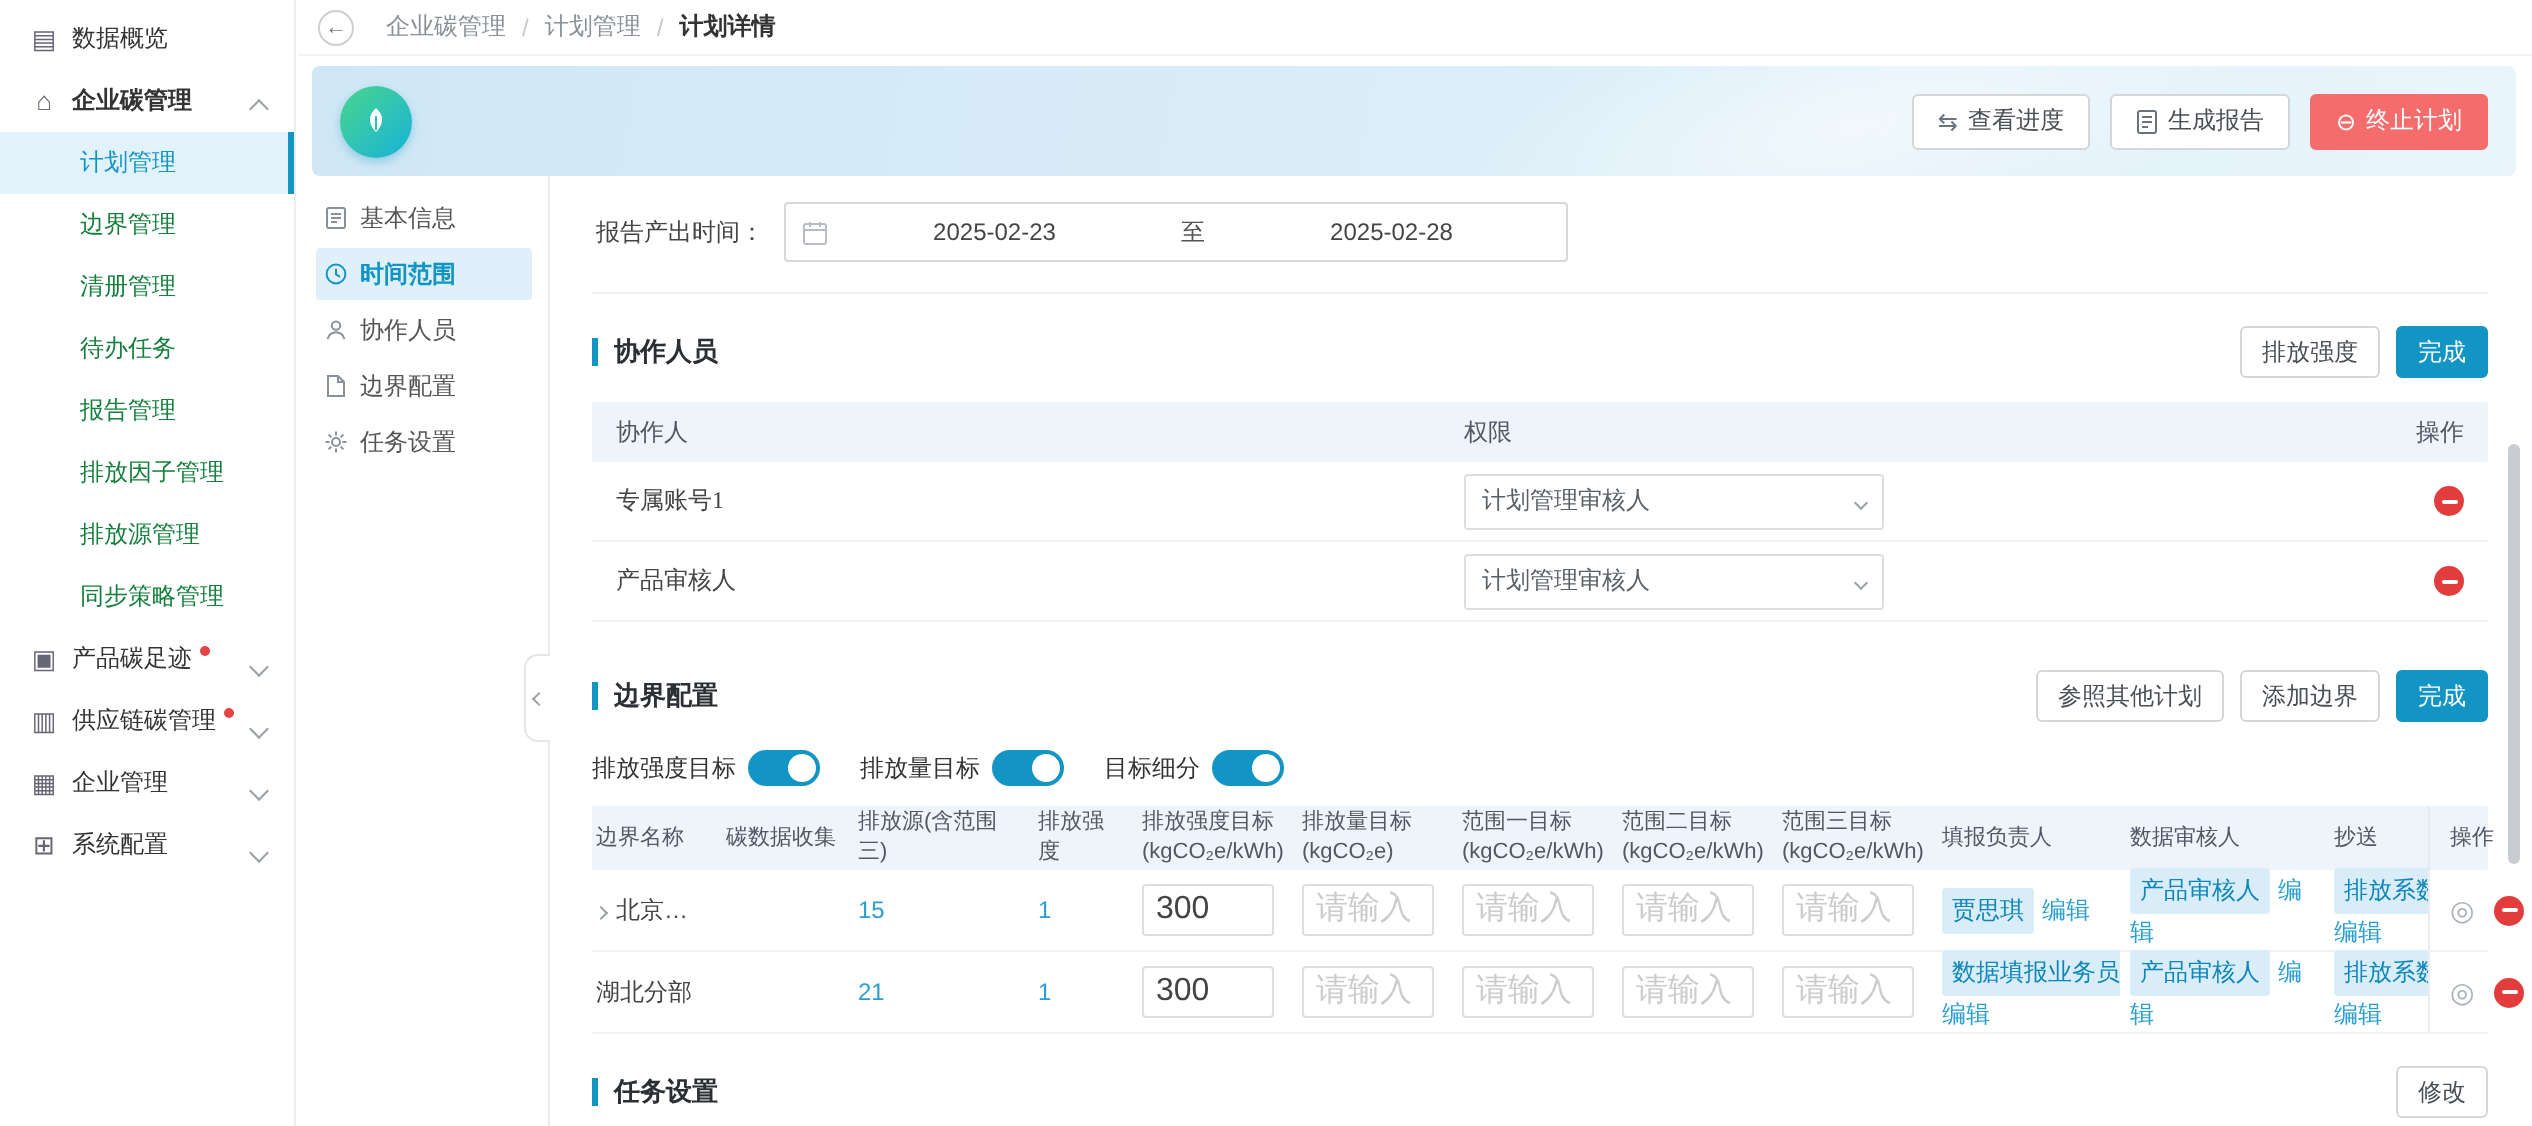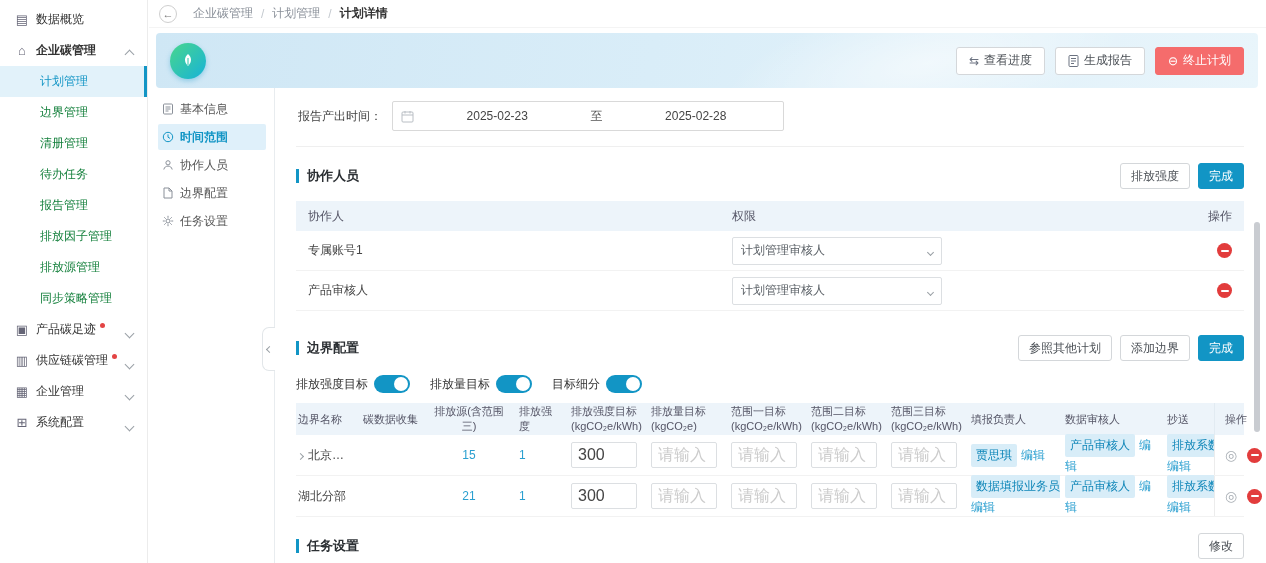--- a/index.html
+++ b/index.html
@@ -81,21 +81,21 @@
   .date-sep { width:40px; text-align:center; color:#555; }
 
   .hdiv { height:1px; background:#efefef; margin:14px 0 0 0; }
 
   .sec-head { display:flex; align-items:center; margin-top:16px; }
   .sec-title { font-size:13px; font-weight:bold; color:#2b2f33; border-left:3px solid #1295c5; padding-left:8px; line-height:14px; }
   .sec-actions { margin-left:auto; display:flex; gap:8px; }
 
   
   .c-head { display:flex; align-items:center; height:30px; background:#edf4fa; margin-top:12px; padding:0 12px; color:#556; }
-  .c-row { display:flex; align-items:center; height:40px; border-bottom:1px solid #f2f2f2; padding:0 12px; color:#444; }
+  .c-row { display:flex; align-items:center; height:40px; border-bottom:1px solid #f2f2f2; padding:0 12px; color:#444;font-family:Liberation Serif, serif; }
   .c-name { width:424px; }
   .c-perm { flex:1; }
   .c-op { width:50px; display:flex; justify-content:flex-end; }
   .select { width:210px; height:28px; border:1px solid #dcdfe2; border-radius:2px; display:flex; align-items:center; padding:0 8px; color:#5a6066; cursor:pointer; background:#fff; }
   .select .chev-box { margin-left:auto; }
   .minus-icon { width:15px; height:15px; border-radius:50%; background:#e23c3c; position:relative; cursor:pointer; display:inline-block; }
   .minus-icon::after { content:""; position:absolute; left:3.5px; top:6.5px; width:8px; height:2px; background:#fff; border-radius:1px; }
 
   
   .toggles { display:flex; align-items:center; gap:20px; margin-top:14px; }
@@ -104,21 +104,21 @@
   .toggle::after { content:""; position:absolute; right:2px; top:2px; width:14px; height:14px; border-radius:50%; background:#fff; }
   .toggle.mini { width:32px; height:16px; }
   .toggle.mini::after { width:12px; height:12px; }
 
   
   .b-table { margin-top:10px; }
   .b-head { display:flex; align-items:center; background:#edf4fa; height:32px; color:#556; }
   .b-row { display:flex; align-items:center; height:41px; border-bottom:1px solid #f2f2f2; color:#444; }
   .bc { padding:0 5px; overflow:hidden; flex-shrink:1; }
   .bc .unit { display:block; }
-  .b1{width:62px; flex:0 0 62px; padding-left:2px;} .b2{width:66px; flex:0 0 66px;} .b3{width:90px; flex:0 0 90px;text-align:center;}
+  .b1{width:62px; flex:0 0 62px; padding-left:2px;} .b2{width:66px; flex:0 0 66px;} .b3{width:90px; flex:0 0 90px;}
   .b4{width:52px; flex:0 0 52px;} .bg5{width:80px; flex:0 0 80px;}
   .b10{width:94px; flex:0 0 94px;} .b11{width:102px; flex:0 0 102px;} .b12{width:52px; flex:0 0 52px;}
   .b13{width:58px; flex:1 0 58px; border-left:1px solid #ececec; align-self:stretch; display:flex; align-items:center; gap:10px; padding-left:10px;}
   .b-head .b13 { border-left:1px solid #e2ebf2; }
   .b-head .bc { font-size:11px; line-height:1.35; }
   .link { color:#2a9fd0; cursor:pointer; text-decoration:none; }
   .tag { display:inline-block; background:#d8edf8; color:#0f86b8; padding:2px 5px; border-radius:2px; white-space:nowrap; margin-right:4px; }
   .cellwrap { line-height:19px; }
   .goal-input { width:66px; height:26px; border:1px solid #dcdfe2; border-radius:2px; padding:0 6px; font-size:16px; color:#444;
     font-family:"Liberation Sans","DejaVu Sans",sans-serif; outline:none; }

